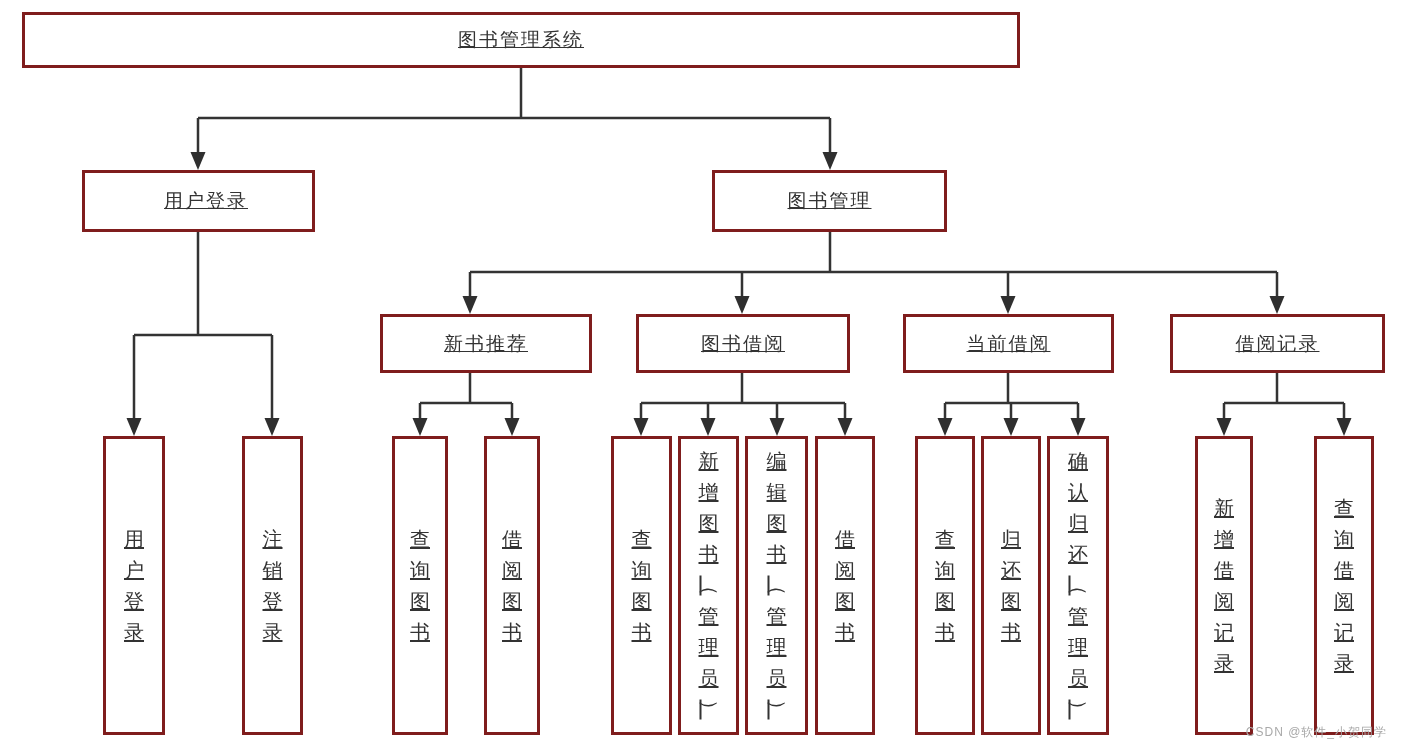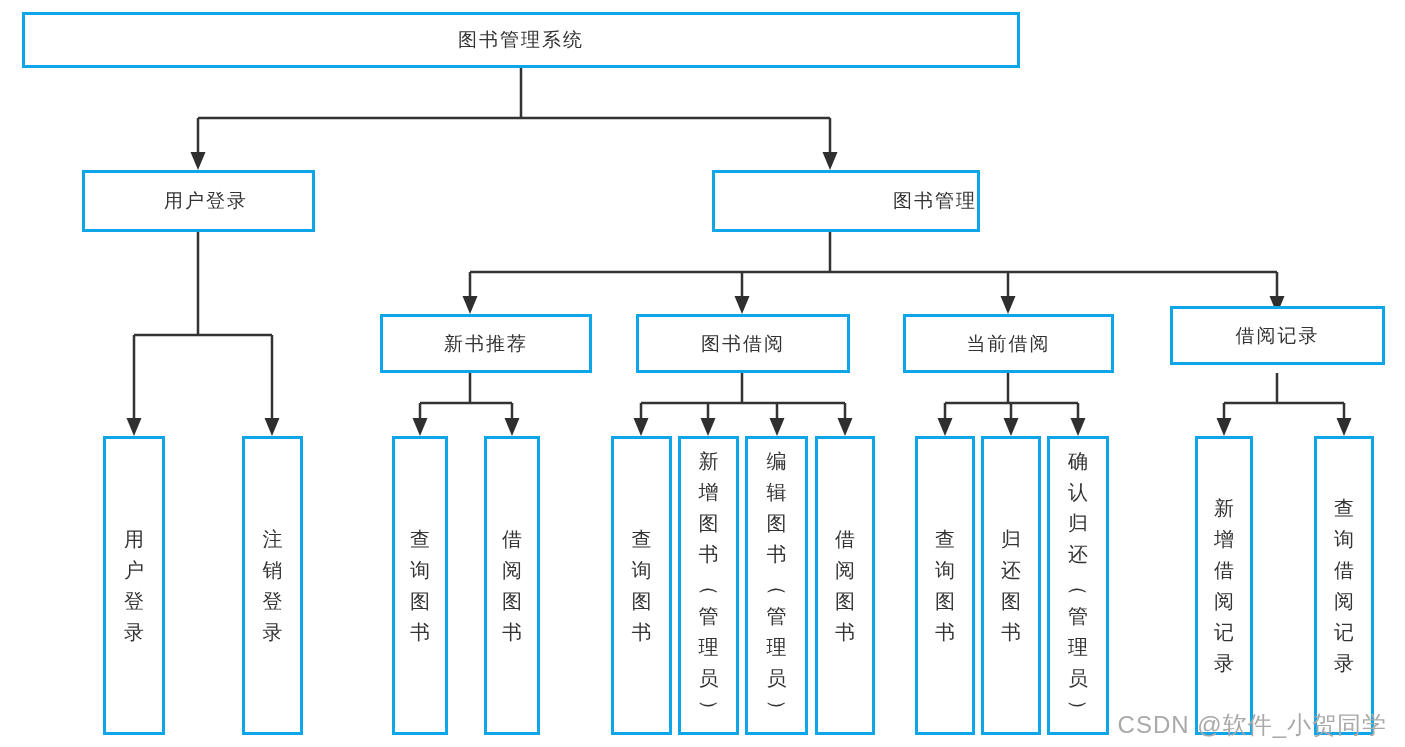--- a/index.html
+++ b/index.html
@@ -14,25 +14,26 @@
   }
   .connectors {
     position: absolute;
     left: 0; top: 0;
     width: 1405px; height: 747px;
     pointer-events: none;
   }
   .node {
     position: absolute;
     box-sizing: border-box;
-    border: 3px solid #0ea5e9;
+    border: 3px solid #7f1d1d;
     background: #ffffff;
     display: flex;
     align-items: center;
     justify-content: center;
+    text-decoration: underline;
   }
   .node .lbl {
     font-size: 19px;
     letter-spacing: 2px;
     white-space: nowrap;
   }
   .leaf .lbl {
     display: flex;
     flex-direction: column;
     align-items: center;
@@ -43,21 +44,21 @@
     display: block;
     font-size: 20px;
     line-height: 31px;
     text-align: center;
   }
   .vchar-rot { transform: rotate(90deg); }
   .watermark {
     position: absolute;
     right: 18px;
     bottom: 6px;
-    font-size: 24px;
+    font-size: 12px;
     color: #a9a9a9;
     letter-spacing: 1px;
     white-space: nowrap;
   }
 </style>
 </head>
 <body>
 
 <div class="stage">
 
@@ -101,34 +102,34 @@
     </g>
   </svg>
 
   <div class="node" style="left:22px; top:12px; width:998px; height:56px;">
     <span class="lbl">图书管理系统</span>
   </div>
 
   <div class="node" style="left:82px; top:170px; width:233px; height:62px;padding-left:15px;">
     <span class="lbl">用户登录</span>
   </div>
-  <div class="node" style="left:712px; top:170px; width:268px; height:62px;justify-content:flex-end;">
+  <div class="node" style="left:712px; top:170px; width:235px; height:62px;">
     <span class="lbl">图书管理</span>
   </div>
 
   <div class="node" style="left:380px; top:314px; width:212px; height:59px;">
     <span class="lbl">新书推荐</span>
   </div>
   <div class="node" style="left:636px; top:314px; width:214px; height:59px;text-align:center;">
     <span class="lbl">图书借阅</span>
   </div>
   <div class="node" style="left:903px; top:314px; width:211px; height:59px;">
     <span class="lbl">当前借阅</span>
   </div>
-  <div class="node" style="left:1170px; top:306px; width:215px; height:59px;">
+  <div class="node" style="left:1170px; top:314px; width:215px; height:59px;">
     <span class="lbl">借阅记录</span>
   </div>
 
   <div class="node leaf" style="left:103px; top:436px; width:62px; height:299px;">
     <span class="lbl">
         <span class="vchar">用</span>
         <span class="vchar">户</span>
         <span class="vchar">登</span>
         <span class="vchar">录</span>
       </span>

